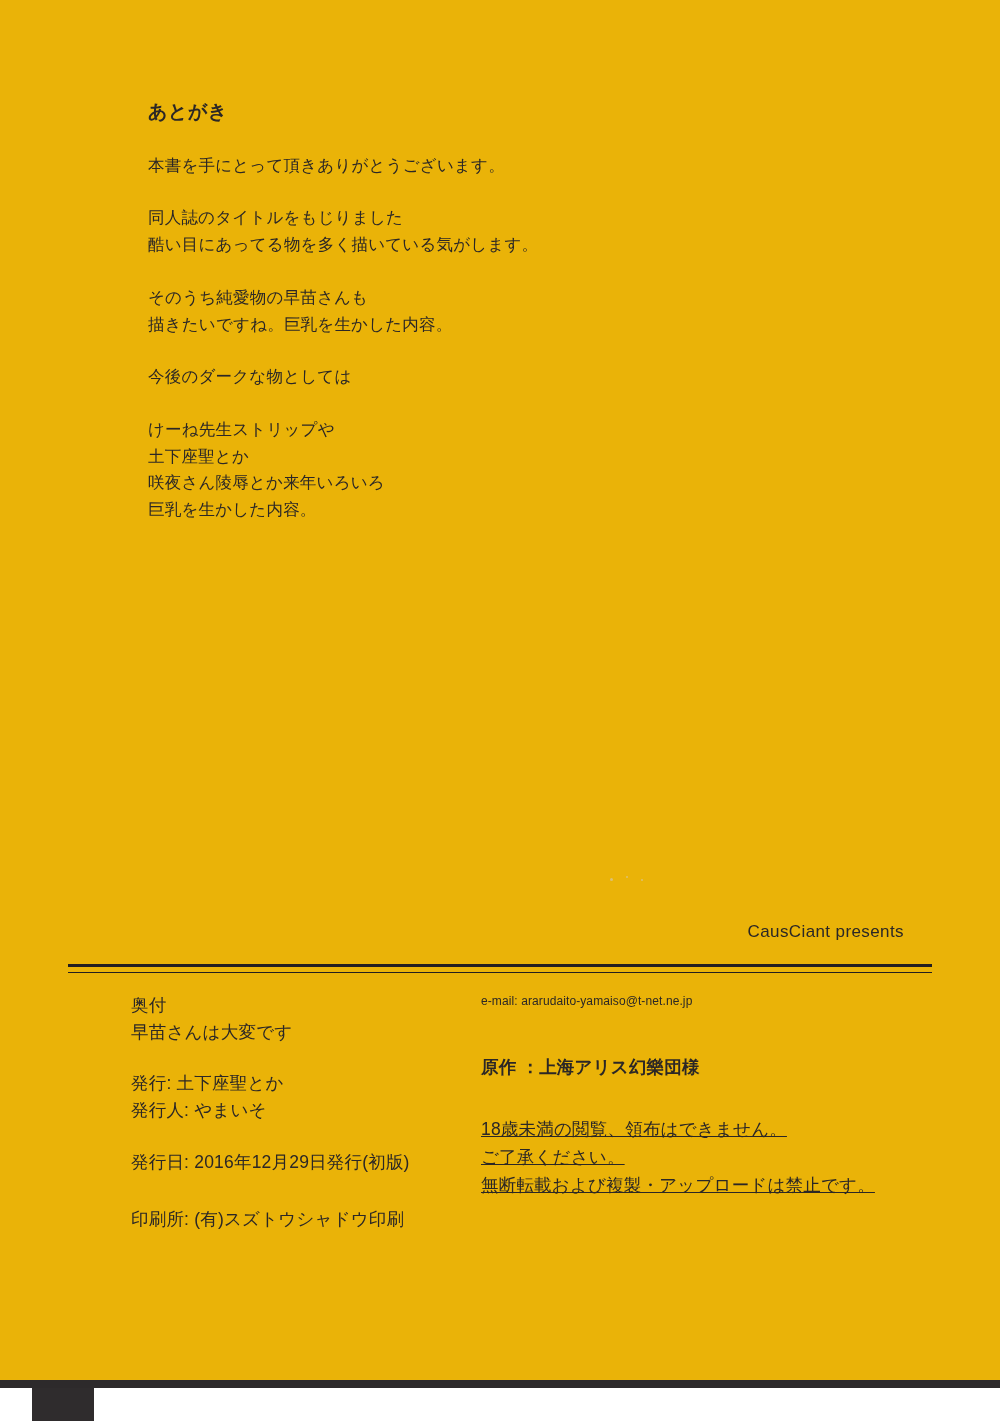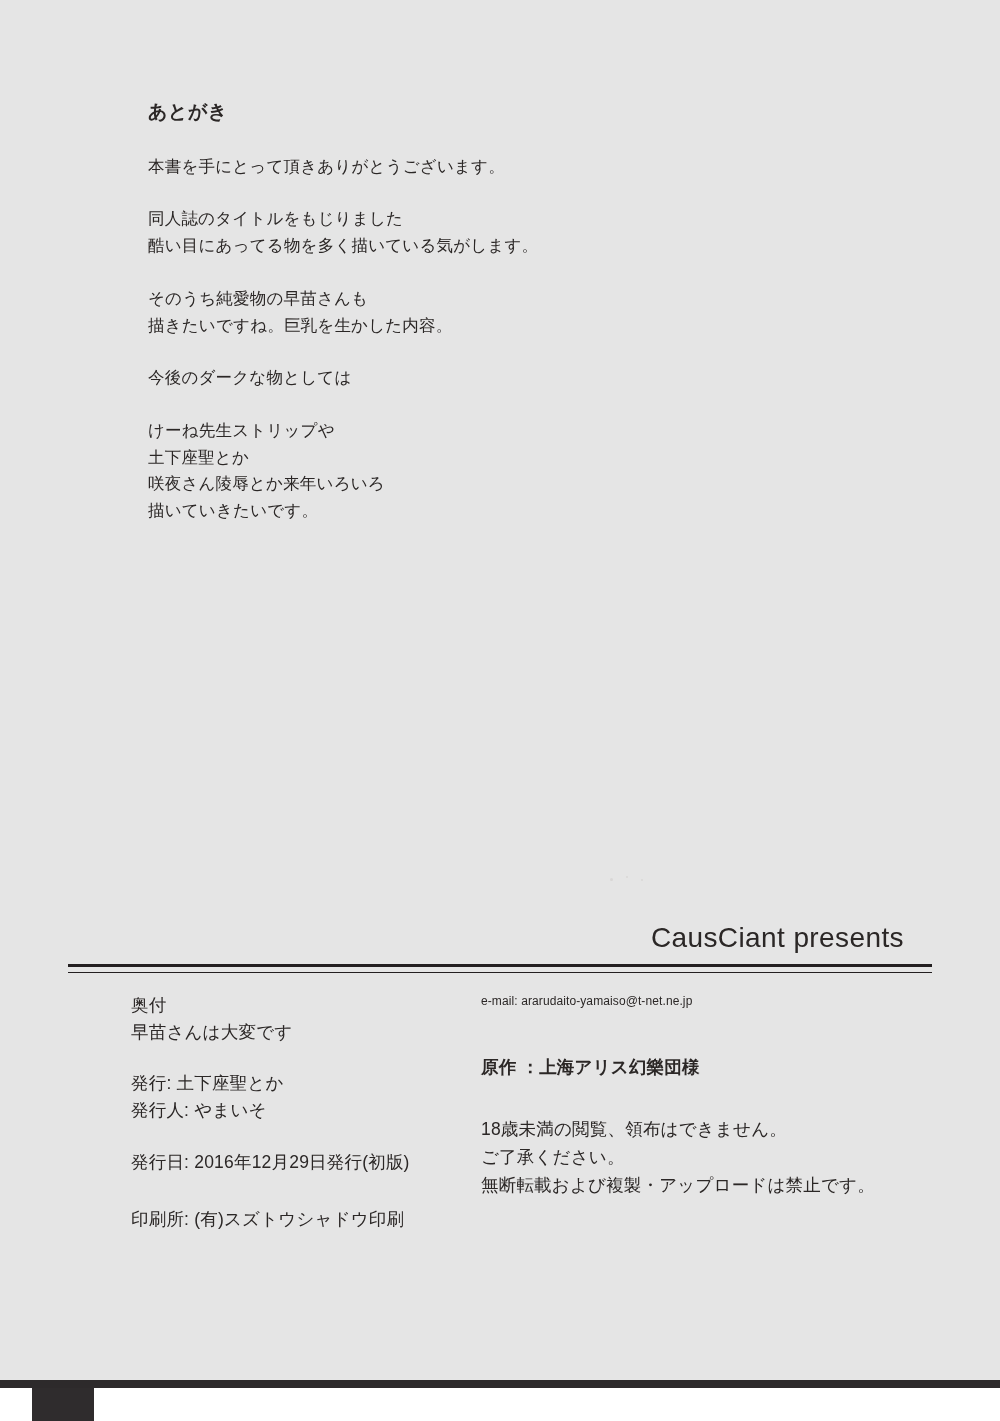--- a/index.html
+++ b/index.html
@@ -11,21 +11,21 @@
     width: 1000px;
     height: 1421px;
     position: relative;
     font-family: "Liberation Sans", sans-serif;
     color: #231f20;
     overflow: hidden;
   }
   .page {
     position: absolute;
     inset: 0;
-    background: #e5e5e5;
+    background: #eab308;
   }
 
   
   .afterword {
     position: absolute;
     left: 148px;
     top: 100px;
     width: 760px;
   }
   .afterword-title {
@@ -34,31 +34,32 @@
     color: #2b2726;
     margin: 0 0 28px 0;
     line-height: 1.3;
   }
   .para {
     font-size: 16.5px;
     line-height: 1.62;
     color: #2b2726;
     margin: 12px 0 26px 0;
     letter-spacing: 0.2px;
+    font-family: Liberation Serif, serif;
   }
   .para .ln {
     display: block;
   }
 
   
   .presents {
     position: absolute;
     right: 96px;
     top: 922px;
-    font-size: 28px;
+    font-size: 17px;
     letter-spacing: 0.4px;
     color: #2b2726;
     text-align: right;
     white-space: nowrap;
   }
 
   
   .rule-thick {
     position: absolute;
     left: 68px;
@@ -119,20 +120,21 @@
     margin-bottom: 42px;
     letter-spacing: 0.1px;
   }
   .cr-origin {
     font-size: 17.5px;
     margin-bottom: 34px;
     font-weight: bold;
   }
   .cr-notice .ln {
     display: block;
+    text-decoration: underline;
   }
 
   
   .bottom-bar {
     position: absolute;
     left: 0;
     right: 0;
     top: 1380px;
     height: 8px;
     background: #2d2a2b;
@@ -190,21 +192,21 @@
     </p>
 
     <p class="para">
       <span class="ln">今後のダークな物としては</span>
     </p>
 
     <p class="para">
       <span class="ln">けーね先生ストリップや</span>
       <span class="ln">土下座聖とか</span>
       <span class="ln">咲夜さん陵辱とか来年いろいろ</span>
-      <span class="ln">描いていきたいです。</span>
+      <span class="ln">巨乳を生かした内容。</span>
     </p>
   </section>
 
   <div class="presents">CausCiant presents</div>
 
   <div class="rule-thick"></div>
   <div class="rule-thin"></div>
 
   <section class="colophon">
     <div class="col-left">

